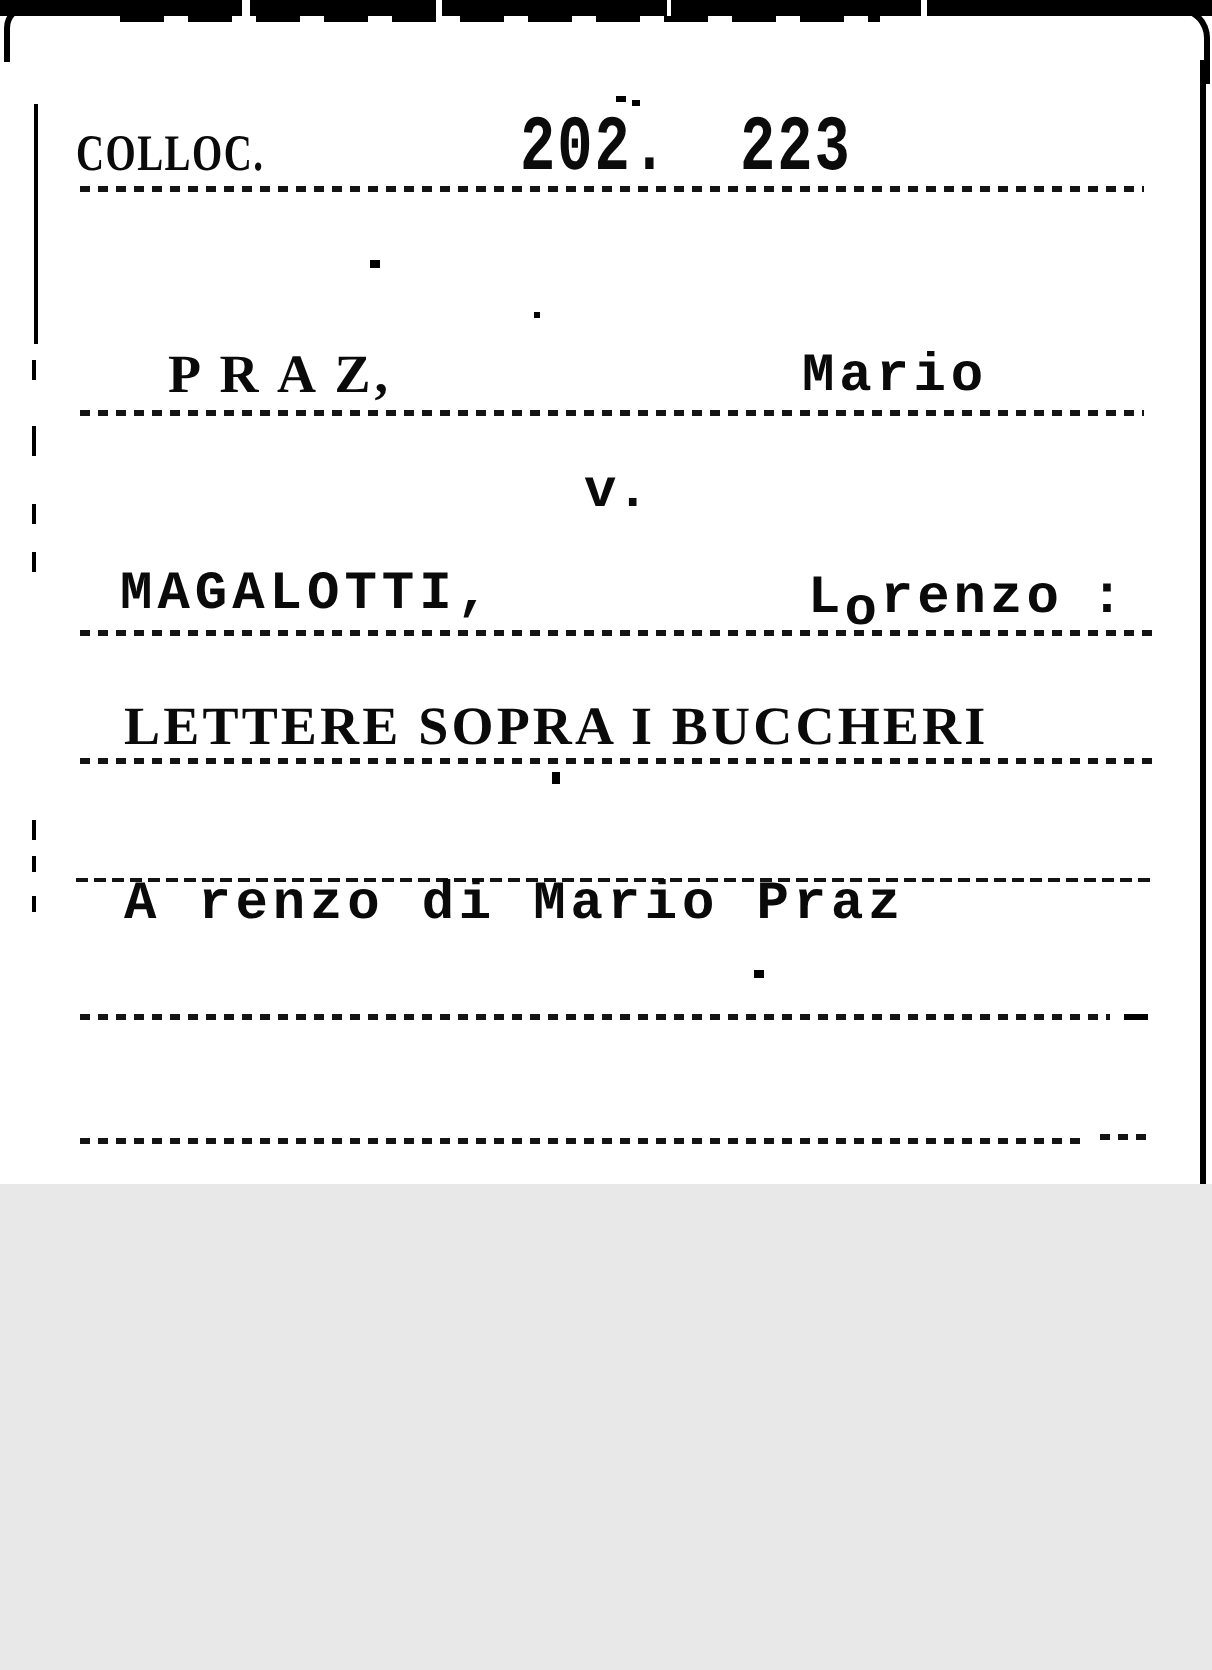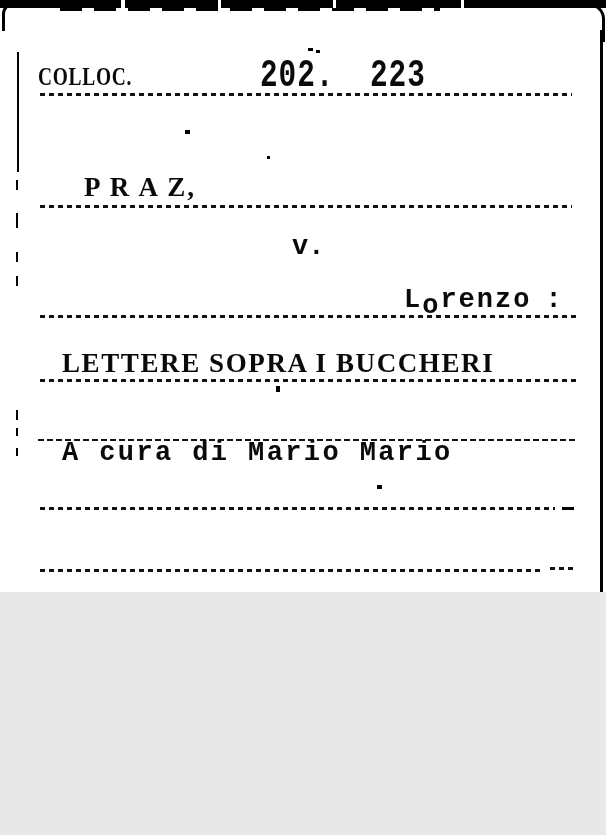--- a/index.html
+++ b/index.html
@@ -109,28 +109,30 @@
   <div class="dotline" style="left:40px;top:569px;width:500px;"></div>
   <div class="dotline" style="left:550px;top:567px;width:26px;"></div>
   <div class="dotline" style="left:40px;top:634px;width:243px;"></div>
   <div class="dotline" style="left:295px;top:634px;width:282px;"></div>
 
   <div class="printed-label">COLLOC.</div>
   <div class="call-number" style="left:260px;">202.</div>
   <div class="call-number" style="left:370px;">223</div>
 
   <div class="typed" style="left:84px;top:174px;letter-spacing:2px;font-family:Liberation Serif, serif;">P R A Z,</div>
+  <div class="typed" style="left:401px;top:176px;letter-spacing:2.4px;">Mario</div>
 
   <div class="typed" style="left:292px;top:234px;">v.</div>
 
+  <div class="typed" style="left:60px;top:285px;letter-spacing:2.5px;">MAGALOTTI,</div>
   <div class="typed" style="left:404px;top:287px;letter-spacing:2px;"><span>L</span><span class="lowered">o</span><span>renzo</span><span class="sep">:</span></div>
 
   <div class="typed" style="left:62px;top:350px;letter-spacing:1.6px;font-family:Liberation Serif, serif;">LETTERE SOPRA I BUCCHERI</div>
 
-  <div class="typed" style="left:62px;top:440px;letter-spacing:2.4px;">A cura di Mario Mario</div>
+  <div class="typed" style="left:62px;top:440px;letter-spacing:2.4px;">A renzo di Mario Praz</div>
 
   <div class="punch-hole"></div>
 
   <div class="speck" style="left:185px;top:130px;width:5px;height:4px;"></div>
   <div class="speck" style="left:267px;top:156px;width:3px;height:3px;"></div>
   <div class="speck" style="left:308px;top:48px;width:5px;height:3px;"></div>
   <div class="speck" style="left:316px;top:50px;width:4px;height:3px;"></div>
   <div class="speck" style="left:276px;top:386px;width:4px;height:6px;"></div>
   <div class="speck" style="left:377px;top:485px;width:5px;height:4px;"></div>
   <div class="speck" style="left:580px;top:755px;width:3px;height:3px;"></div>

